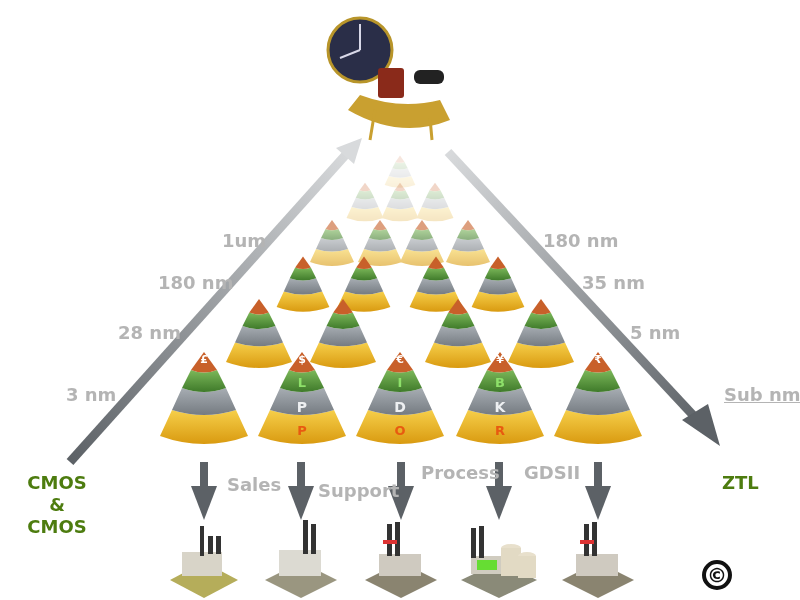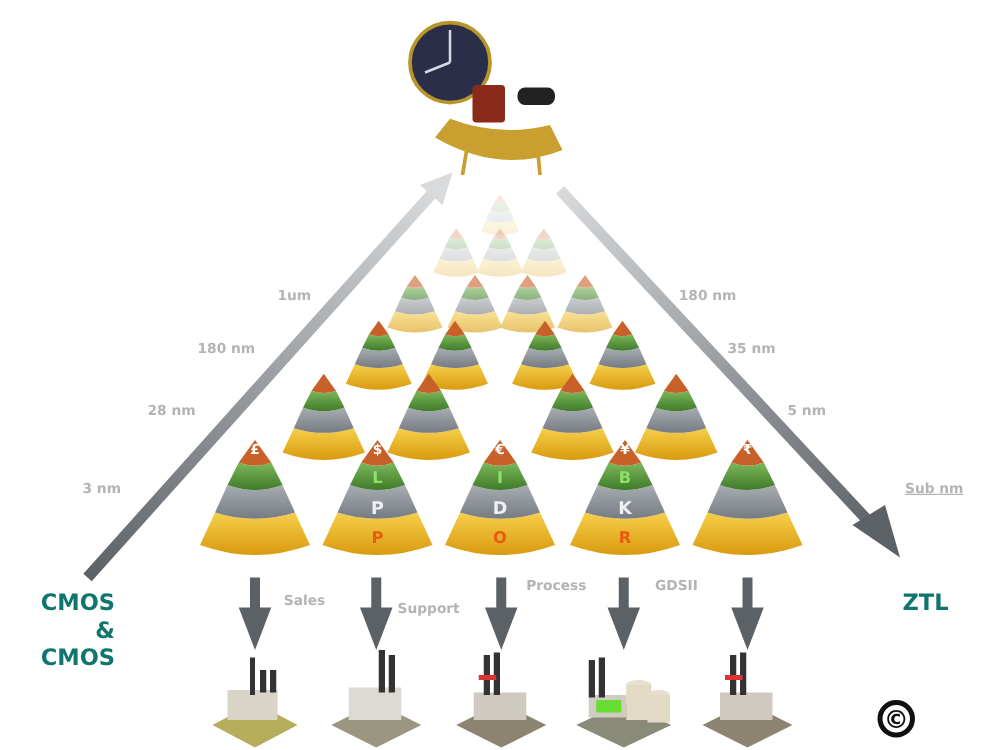--- a/index.html
+++ b/index.html
@@ -1,18 +1,18 @@
 <!DOCTYPE html>
 <html><head>
 <meta charset="utf-8">
 <style>
   html,body{margin:0;padding:0;background:#ffffff;}
   body{width:800px;height:600px;position:relative;overflow:hidden;font-family:"DejaVu Sans",sans-serif;}
-  .lbl{position:absolute;color:#b4b4b4;font-weight:bold;font-size:11px;white-space:nowrap;}
-  .big{font-size:18px;color:#0f766e;text-align:right;line-height:22px;}
+  .lbl{position:absolute;color:#b4b4b4;font-weight:bold;font-size:18px;white-space:nowrap;}
+  .big{font-size:18px;color:#4d7c0f;text-align:center;line-height:22px;}
   svg{position:absolute;left:0;top:0;}
   .glyph{position:absolute;font-weight:bold;text-align:center;width:20px;margin-left:-10px;}
   .copy{position:absolute;left:702px;top:560px;width:30px;height:30px;border:4px solid #111;border-radius:50%;box-sizing:border-box;font-size:20px;font-weight:bold;text-align:center;line-height:22px;color:#111;}
 </style>
 </head>
 <body>
 
 <svg width="800" height="600" viewBox="0 0 800 600">
   <defs>
     <linearGradient id="axL" x1="0" y1="1" x2="1" y2="0">

